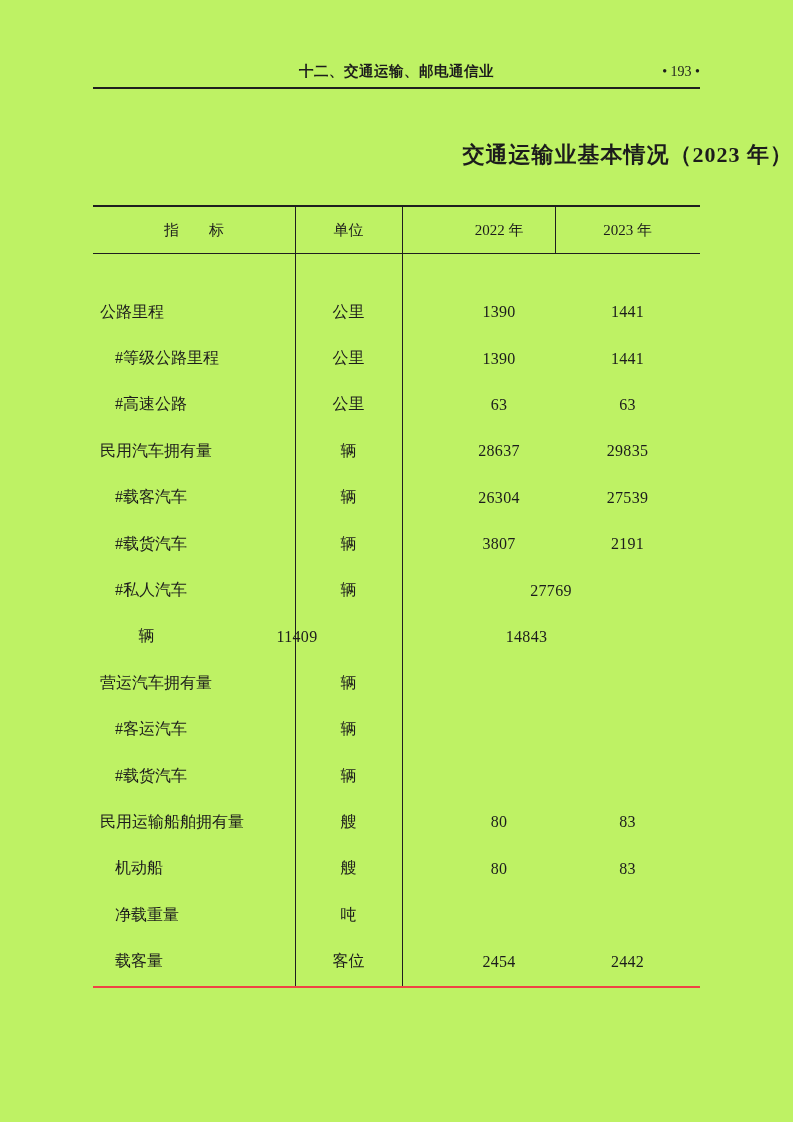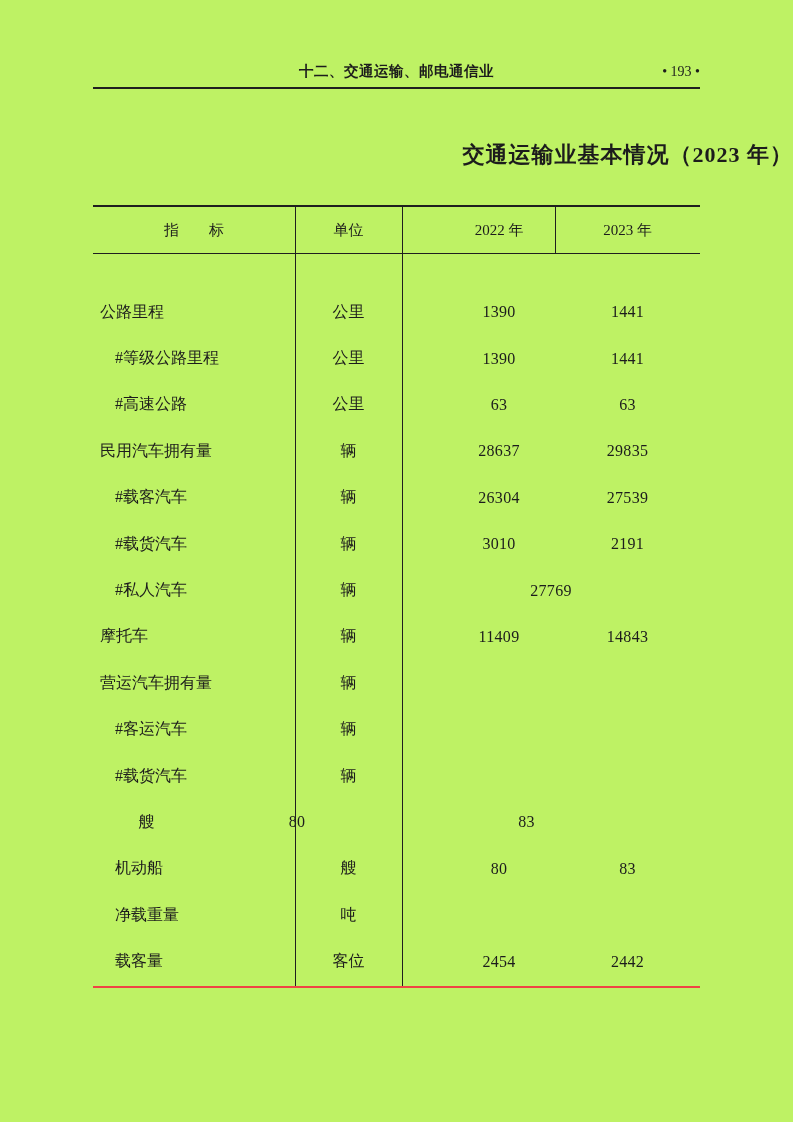--- a/index.html
+++ b/index.html
@@ -163,32 +163,31 @@
       <div class="tr">
         <div class="td c1 ind">#载客汽车</div>
         <div class="td c2">辆</div>
         <div class="td c3">26304</div>
         <div class="td c4">27539</div>
       </div>
 
       <div class="tr">
         <div class="td c1 ind">#载货汽车</div>
         <div class="td c2">辆</div>
-        <div class="td c3">3010</div>
+        <div class="td c3">3807</div>
         <div class="td c4">2191</div>
       </div>
 
       <div class="tr">
         <div class="td c1 ind">#私人汽车</div>
         <div class="td c2">辆</div>
         <div class="td c4">27769</div>
       </div>
 
       <div class="tr">
-        <div class="td c1">摩托车</div>
         <div class="td c2">辆</div>
         <div class="td c3">11409</div>
         <div class="td c4">14843</div>
       </div>
 
       <div class="tr">
         <div class="td c1">营运汽车拥有量</div>
         <div class="td c2">辆</div>
         <div class="td c3"></div>
         <div class="td c4"></div>
@@ -202,20 +201,21 @@
       </div>
 
       <div class="tr">
         <div class="td c1 ind">#载货汽车</div>
         <div class="td c2">辆</div>
         <div class="td c3"></div>
         <div class="td c4"></div>
       </div>
 
       <div class="tr">
+        <div class="td c1">民用运输船舶拥有量</div>
         <div class="td c2">艘</div>
         <div class="td c3">80</div>
         <div class="td c4">83</div>
       </div>
 
       <div class="tr">
         <div class="td c1 ind">机动船</div>
         <div class="td c2">艘</div>
         <div class="td c3">80</div>
         <div class="td c4">83</div>

